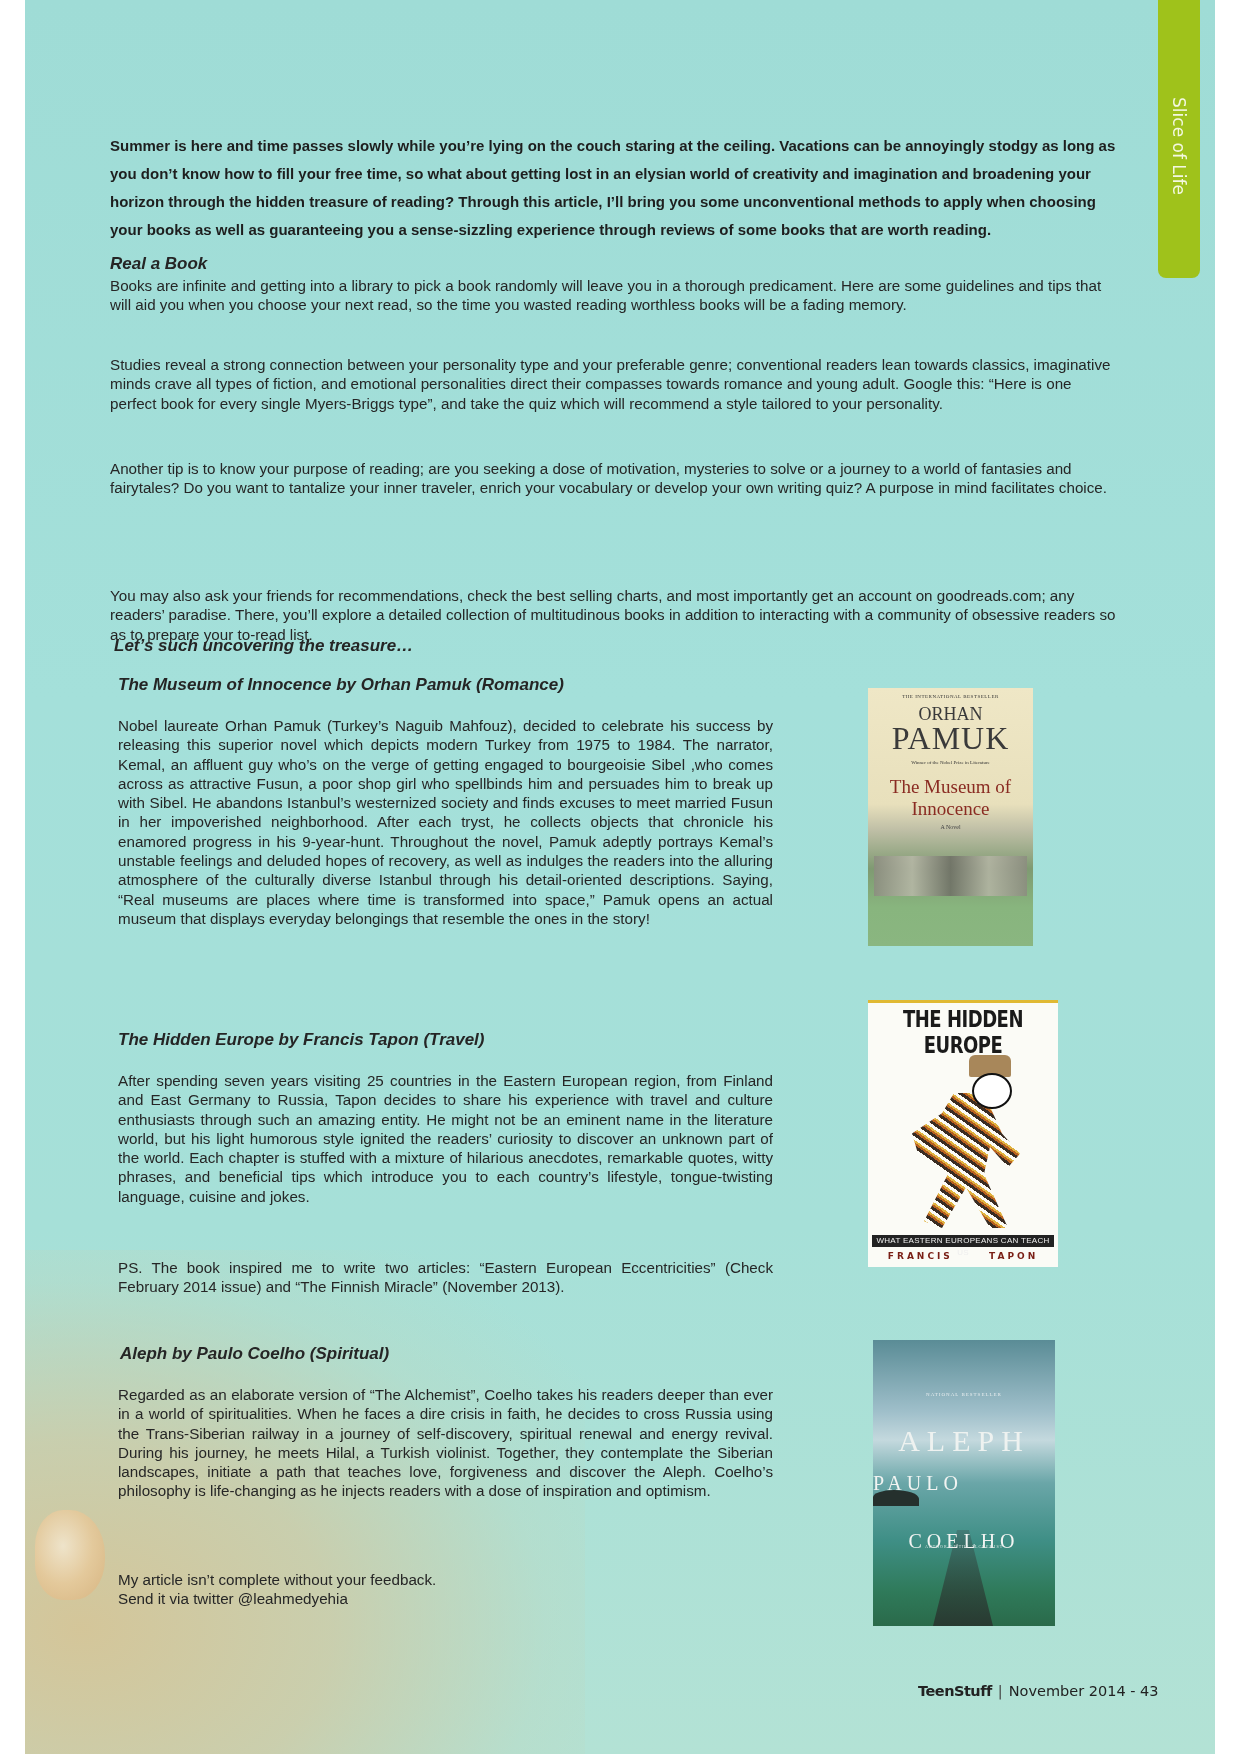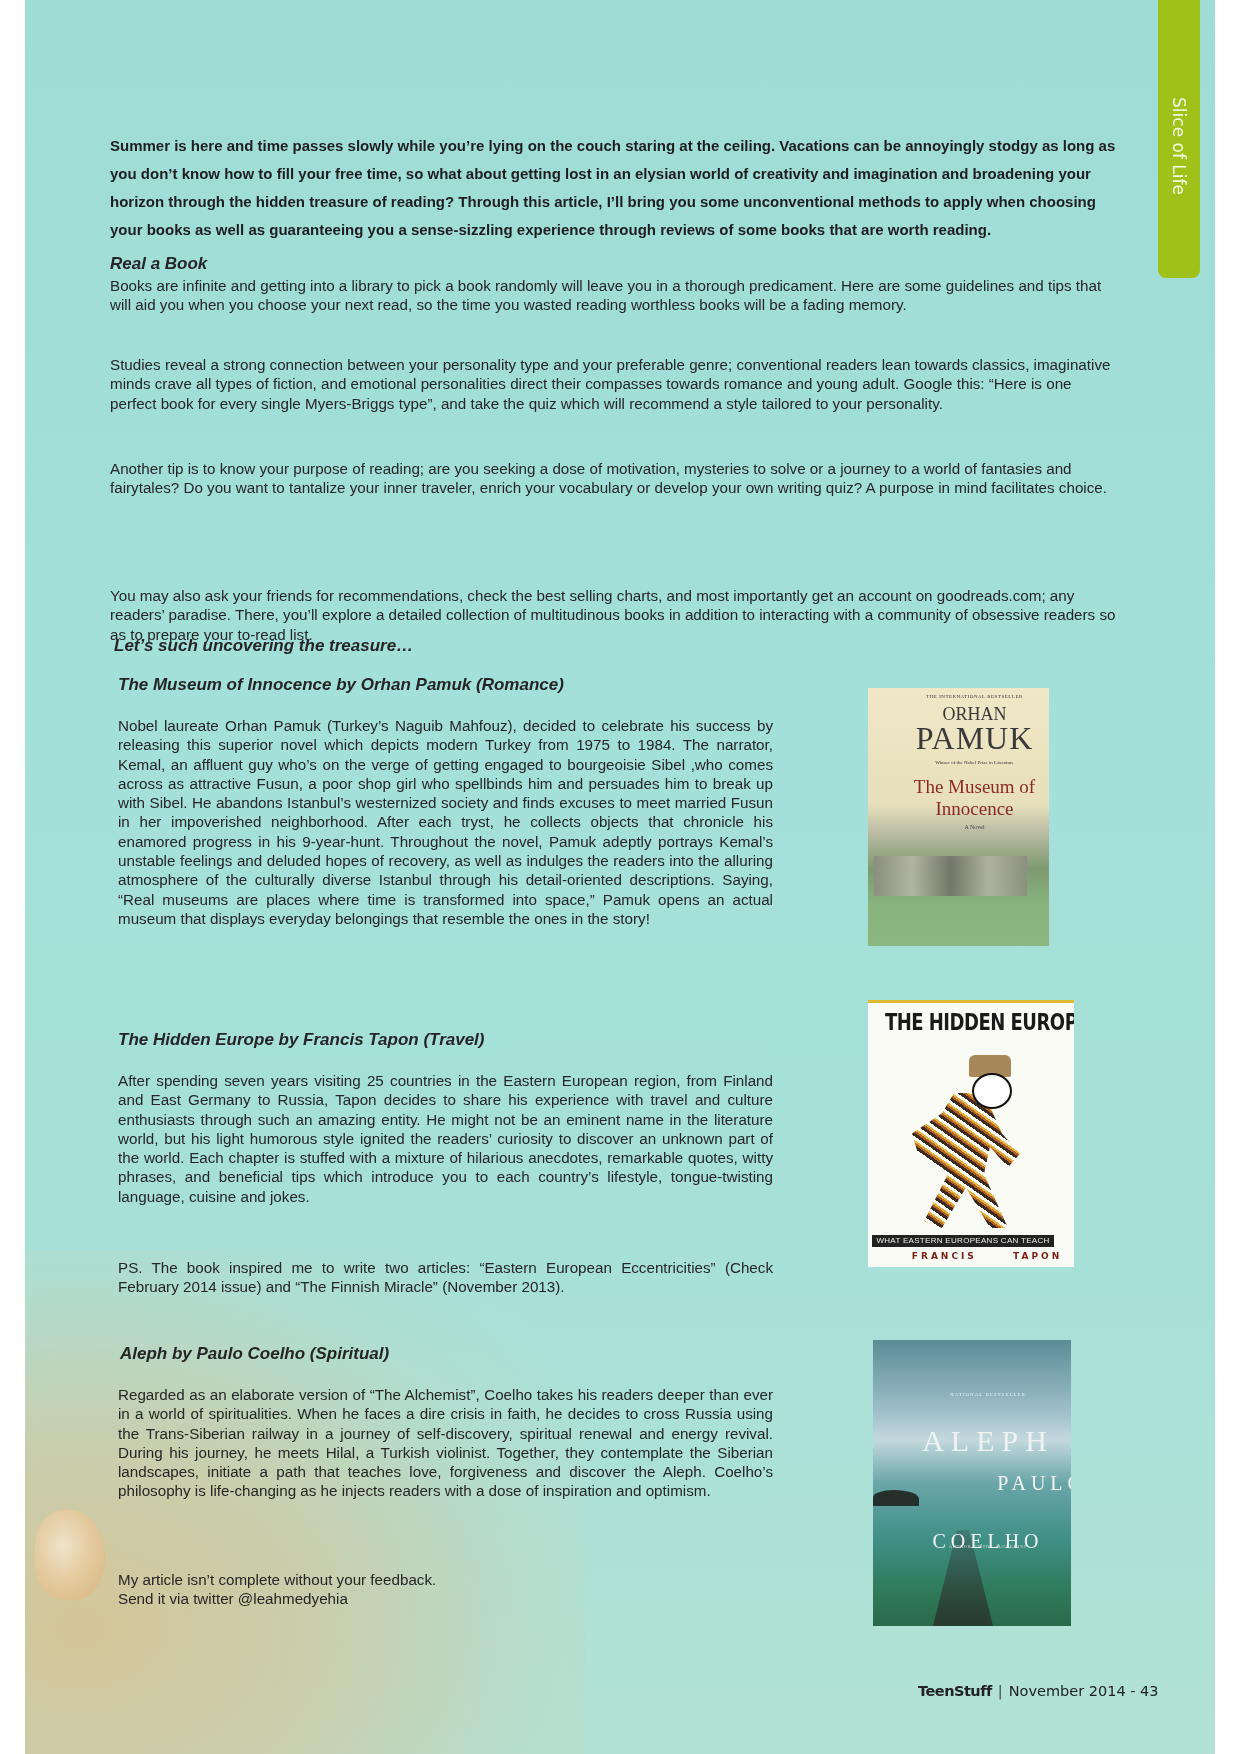--- a/index.html
+++ b/index.html
@@ -31,21 +31,21 @@
     position: absolute; left: 50%; top: 146px;
     transform: translate(-50%, -50%) rotate(90deg);
     white-space: nowrap; color: #f3f8e0; font-family: "DejaVu Sans", sans-serif;
     font-size: 17px;
   }
   .text-block { position: absolute; font-size: 15.2px; line-height: 19.3px; color: #262626; }
   .intro { left: 110px; top: 132px; width: 1012px; font-weight: bold; font-size: 15px; line-height: 28px; color: #1e1e1e; }
   .h-italic { position: absolute; font-weight: bold; font-style: italic; font-size: 17px; color: #252525; }
   .body-wide { left: 110px; width: 1010px; }
   .col { left: 118px; width: 655px; text-align: justify; }
-  .cover { position: absolute; overflow: hidden; padding-left: 16px; }
+  .cover { position: absolute; overflow: hidden; }
   .cover-pamuk {
     left: 868px; top: 688px; width: 165px; height: 258px;
     background: linear-gradient(180deg, #efe7c6 0%, #e8e0bc 45%, #bfbfa6 55%, #7f9a72 70%, #88b57e 85%, #8ab680 100%);
   }
   .cover-pamuk .c1 { position: absolute; top: 6px; width: 100%; text-align: center; font-family: "Liberation Serif", serif; font-size: 5px; letter-spacing: 0.5px; color: #333; }
   .cover-pamuk .c2 { position: absolute; top: 16px; width: 100%; text-align: center; font-family: "Liberation Serif", serif; font-size: 18px; color: #3a3a3a; }
   .cover-pamuk .c3 { position: absolute; top: 32px; width: 100%; text-align: center; font-family: "Liberation Serif", serif; font-size: 32px; color: #3a3a3a; letter-spacing: 1px; }
   .cover-pamuk .c4 { position: absolute; top: 72px; width: 100%; text-align: center; font-family: "Liberation Serif", serif; font-size: 5px; color: #333; }
   .cover-pamuk .c5 { position: absolute; top: 88px; width: 100%; text-align: center; font-family: "Liberation Serif", serif; font-size: 19px; line-height: 22px; color: #8a2b22; }
   .cover-pamuk .c6 { position: absolute; top: 136px; width: 100%; text-align: center; font-family: "Liberation Serif", serif; font-size: 6px; color: #444; }
@@ -64,21 +64,21 @@
   .cover-hidden .band { position: absolute; left: 4px; top: 232px; width: 182px; height: 12px; background: #222; color: #eee; font-size: 8px; line-height: 12px; text-align: center; letter-spacing: 0.3px; }
   .cover-hidden .author { position: absolute; top: 248px; width: 100%; text-align: center; font-family: "DejaVu Sans", sans-serif; font-weight: bold; font-size: 9px; letter-spacing: 3px; color: #7a1f16; word-spacing: 30px; }
   .cover-aleph {
     left: 873px; top: 1340px; width: 182px; height: 286px;
     background: linear-gradient(180deg, #5a8c96 0%, #9fbfca 25%, #c4d9de 35%, #6aa6a8 50%, #3f8f86 70%, #2f7a5a 88%, #2a6a4a 100%);
   }
   .cover-aleph .pier { position: absolute; left: 60px; top: 190px; width: 60px; height: 96px; background: linear-gradient(180deg, rgba(60,70,70,0.3), rgba(40,50,45,0.85)); clip-path: polygon(40% 0, 60% 0, 100% 100%, 0 100%); }
   .cover-aleph .island { position: absolute; left: 0; top: 150px; width: 46px; height: 16px; background: #25302d; border-radius: 50% 60% 0 0; }
   .cover-aleph .a0 { position: absolute; top: 52px; width: 100%; text-align: center; font-family: "Liberation Serif", serif; font-size: 5px; letter-spacing: 1px; color: #e8eef0; }
   .cover-aleph .a1 { position: absolute; top: 84px; width: 100%; text-align: center; font-family: "Liberation Serif", serif; font-size: 30px; letter-spacing: 7px; color: #eef2f0; }
-  .cover-aleph .a2 { position: absolute; top: 132px; width: 100%; text-align: right; font-family: "Liberation Serif", serif; font-size: 20px; letter-spacing: 5px; color: #f2f4f2; }
+  .cover-aleph .a2 { position: absolute; top: 132px; width: 100%; text-align: left; font-family: "Liberation Serif", serif; font-size: 20px; letter-spacing: 5px; color: #f2f4f2; }
   .cover-aleph .a3 { position: absolute; top: 166px; width: 100%; text-align: center; font-family: "Liberation Serif", serif; font-size: 20px; letter-spacing: 5px; color: #f2f4f2; margin-top: 24px; }
   .cover-aleph .a4 { position: absolute; top: 204px; width: 100%; text-align: center; font-family: "Liberation Serif", serif; font-size: 4px; letter-spacing: 1px; color: #dfe6e4; }
   .footer { position: absolute; left: 918px; top: 1683px; font-family: "DejaVu Sans", sans-serif; font-size: 14.5px; color: #222; }
   .footer .brand { font-weight: bold; letter-spacing: -0.5px; }
   .footer .sep { margin: 0 6px; color: #444; }
 </style>
 </head>
 <body>
 
 <div class="page"></div>

